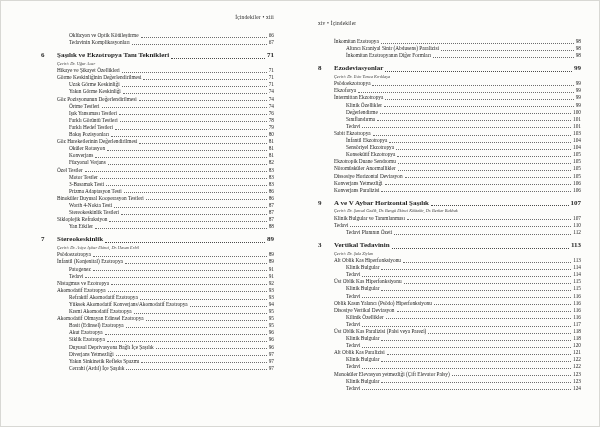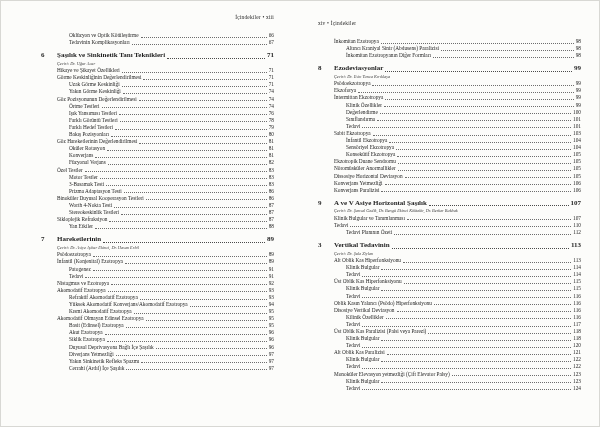--- a/index.html
+++ b/index.html
@@ -39,21 +39,21 @@
           <span class="dots"></span>
           <span class="pg">66</span>
         </div>
         <div class="row lvl2">
           <span class="lbl">Tedavinin Komplikasyonları</span>
           <span class="dots"></span>
           <span class="pg">67</span>
         </div>
         <div class="row chapter">
           <span class="num">6</span>
-          <span class="lbl">Şaşılık ve Sinkinetik Tanı Teknikleri</span>
+          <span class="lbl">Şaşılık ve Ekzotropya Tanı Teknikleri</span>
           <span class="dots"></span>
           <span class="pg">71</span>
         </div>
         <div class="translator">Çeviri: Dr. Uğur Acar</div>
         <div class="row lvl1">
           <span class="lbl">Hikaye ve Şikayet Özellikleri</span>
           <span class="dots"></span>
           <span class="pg">71</span>
         </div>
         <div class="row lvl1">
@@ -161,21 +161,21 @@
           <span class="dots"></span>
           <span class="pg">87</span>
         </div>
         <div class="row lvl2">
           <span class="lbl">Yan Etkiler</span>
           <span class="dots"></span>
           <span class="pg">88</span>
         </div>
         <div class="row chapter">
           <span class="num">7</span>
-          <span class="lbl">Hareketlerinin</span>
+          <span class="lbl">Stereokeskinlik</span>
           <span class="dots"></span>
           <span class="pg">89</span>
         </div>
         <div class="translator">Çeviri: Dr. Asiye Aybar Ekinci, Dr. Hasan Erbil</div>
         <div class="row lvl1">
           <span class="lbl">Psödoezotropya</span>
           <span class="dots"></span>
           <span class="pg">89</span>
         </div>
         <div class="row lvl1">
@@ -360,21 +360,21 @@
           <span class="dots"></span>
           <span class="pg">106</span>
         </div>
         <div class="row lvl1">
           <span class="lbl">Konverjans Paralizisi</span>
           <span class="dots"></span>
           <span class="pg">106</span>
         </div>
         <div class="row chapter">
           <span class="num">9</span>
-          <span class="lbl">A ve V Asiye Horizontal Şaşılık</span>
+          <span class="lbl">A ve V Aybar Horizontal Şaşılık</span>
           <span class="dots"></span>
           <span class="pg">107</span>
         </div>
         <div class="translator">Çeviri: Dr. Şansal Gedik, Dr. Bengü Ekinci Köktekir, Dr. Berker Bakbak</div>
         <div class="row lvl1">
           <span class="lbl">Klinik Bulgular ve Tanımlanması</span>
           <span class="dots"></span>
           <span class="pg">107</span>
         </div>
         <div class="row lvl1">

